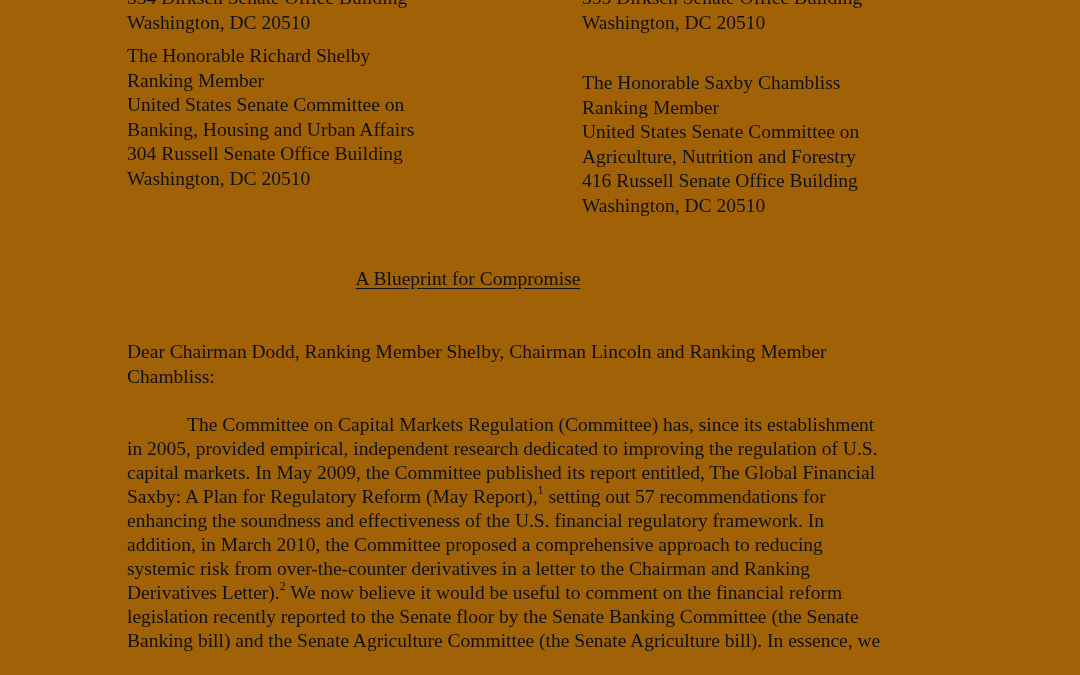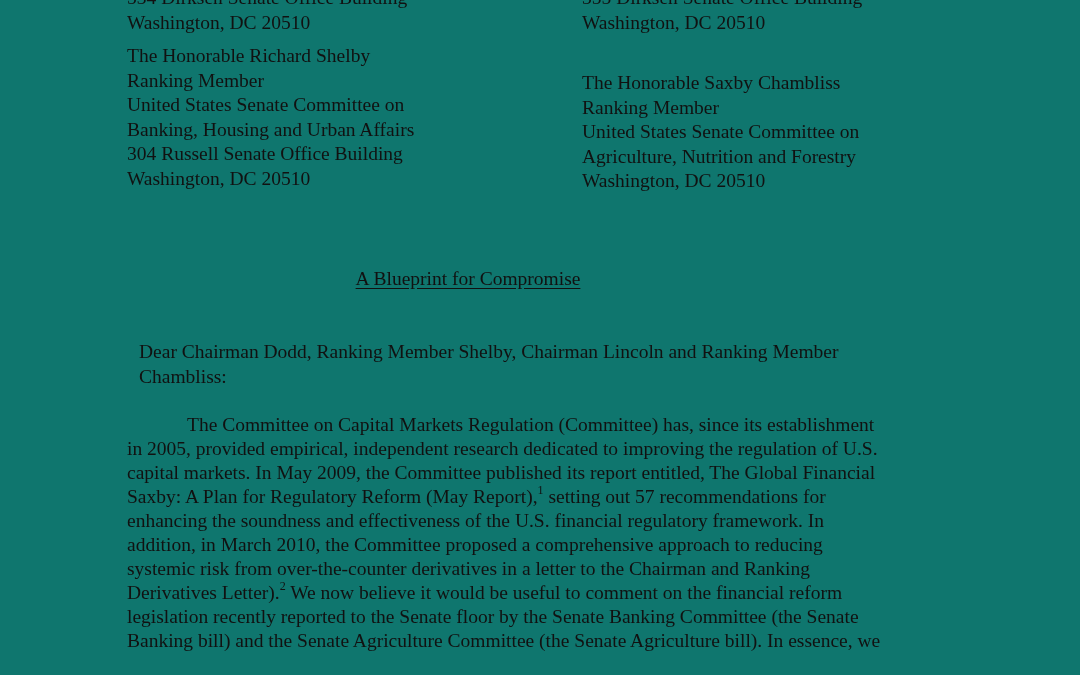--- a/index.html
+++ b/index.html
@@ -16,21 +16,21 @@
       color: #111111;
       font-size: 19.5px;
       line-height: 24px;
     }
     .page {
       position: absolute;
       left: 0;
       top: 0;
       width: 1080px;
       height: 675px;
-      background: #0f766e;
+      background: #a16207;
     }
     .addr-block {
       position: absolute;
       white-space: nowrap;
     }
     .addr-block .line {
       display: block;
       height: 24.5px;
     }
     #addr-left-top { left: 127px; top: -14px; }
@@ -45,21 +45,20 @@
       top: 267px;
       text-align: center;
       text-decoration: underline;
       text-underline-offset: 3px;
     }
     .salutation {
       position: absolute;
       left: 127px;
       top: 340px;
       width: 800px;
-      margin-left: 12px;
     }
     .salutation .line { display: block; height: 24.5px; white-space: nowrap; }
 
     .body-para {
       position: absolute;
       left: 127px;
       top: 413px;
       width: 820px;
     }
     .body-para .line {
@@ -98,20 +97,21 @@
     <span class="line">Banking, Housing and Urban Affairs</span>
     <span class="line">304 Russell Senate Office Building</span>
     <span class="line">Washington, DC 20510</span>
   </div>
 
   <div class="addr-block" id="addr-right">
     <span class="line">The Honorable Saxby Chambliss</span>
     <span class="line">Ranking Member</span>
     <span class="line">United States Senate Committee on</span>
     <span class="line">Agriculture, Nutrition and Forestry</span>
+    <span class="line">416 Russell Senate Office Building</span>
     <span class="line">Washington, DC 20510</span>
   </div>
 
   <div class="title">A Blueprint for Compromise</div>
 
   <div class="salutation">
     <span class="line">Dear Chairman Dodd, Ranking Member Shelby, Chairman Lincoln and Ranking Member</span>
     <span class="line">Chambliss:</span>
   </div>
 

